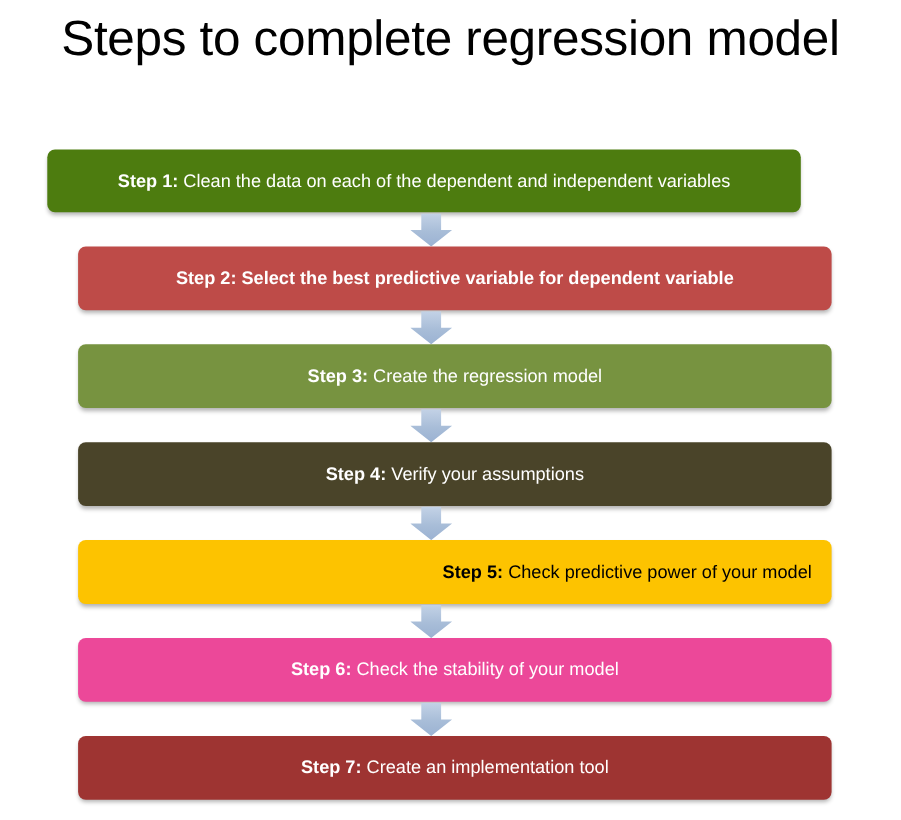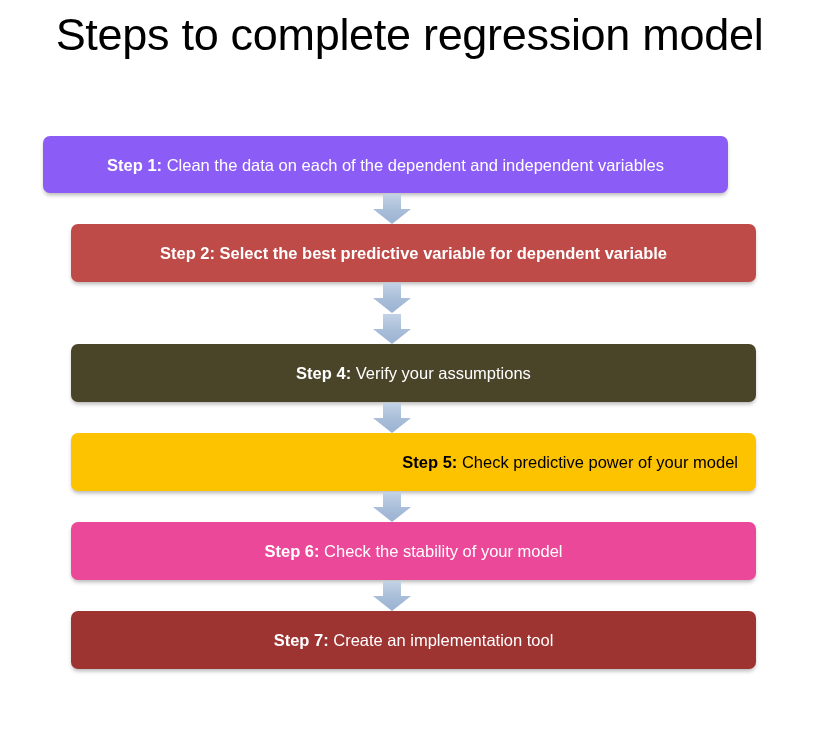--- a/index.html
+++ b/index.html
@@ -108,21 +108,21 @@
 </style>
 </head>
 <body>
 
 <div class="slide">
 
   <div class="title">Steps to complete regression model</div>
 
   <div class="flow">
       <div class="step-row">
-        <div class="step-box two-line" style="background: #8b5cf6;">
+        <div class="step-box two-line" style="background: #4d7c0f;">
           <div><span class="label">Step 1:</span><span class="body regular"> Clean the data on each of the dependent and independent variables</span></div>
         </div>
       </div>
       <div class="arrow-gap">
         <div class="arrow">
           <svg width="38" height="30" viewBox="0 0 38 30">
             <defs>
               <linearGradient id="ag0" x1="0" y1="0" x2="0" y2="1">
                 <stop offset="0%" stop-color="#c3d2e6"></stop>
                 <stop offset="55%" stop-color="#a8bdd8"></stop>
@@ -145,20 +145,25 @@
               <linearGradient id="ag1" x1="0" y1="0" x2="0" y2="1">
                 <stop offset="0%" stop-color="#c3d2e6"></stop>
                 <stop offset="55%" stop-color="#a8bdd8"></stop>
                 <stop offset="100%" stop-color="#9bb2d2"></stop>
               </linearGradient>
             </defs>
             <path d="M10 0 H28 V15 H38 L19 30 L0 15 H10 Z" fill="url(#ag1)"></path>
           </svg>
         </div>
       </div>
+      <div class="step-row">
+        <div class="step-box one-line" style="background: rgb(119, 147, 64);">
+          <div><span class="label">Step 3:</span><span class="body regular"> Create the regression model</span></div>
+        </div>
+      </div>
       <div class="arrow-gap">
         <div class="arrow">
           <svg width="38" height="30" viewBox="0 0 38 30">
             <defs>
               <linearGradient id="ag2" x1="0" y1="0" x2="0" y2="1">
                 <stop offset="0%" stop-color="#c3d2e6"></stop>
                 <stop offset="55%" stop-color="#a8bdd8"></stop>
                 <stop offset="100%" stop-color="#9bb2d2"></stop>
               </linearGradient>
             </defs>

